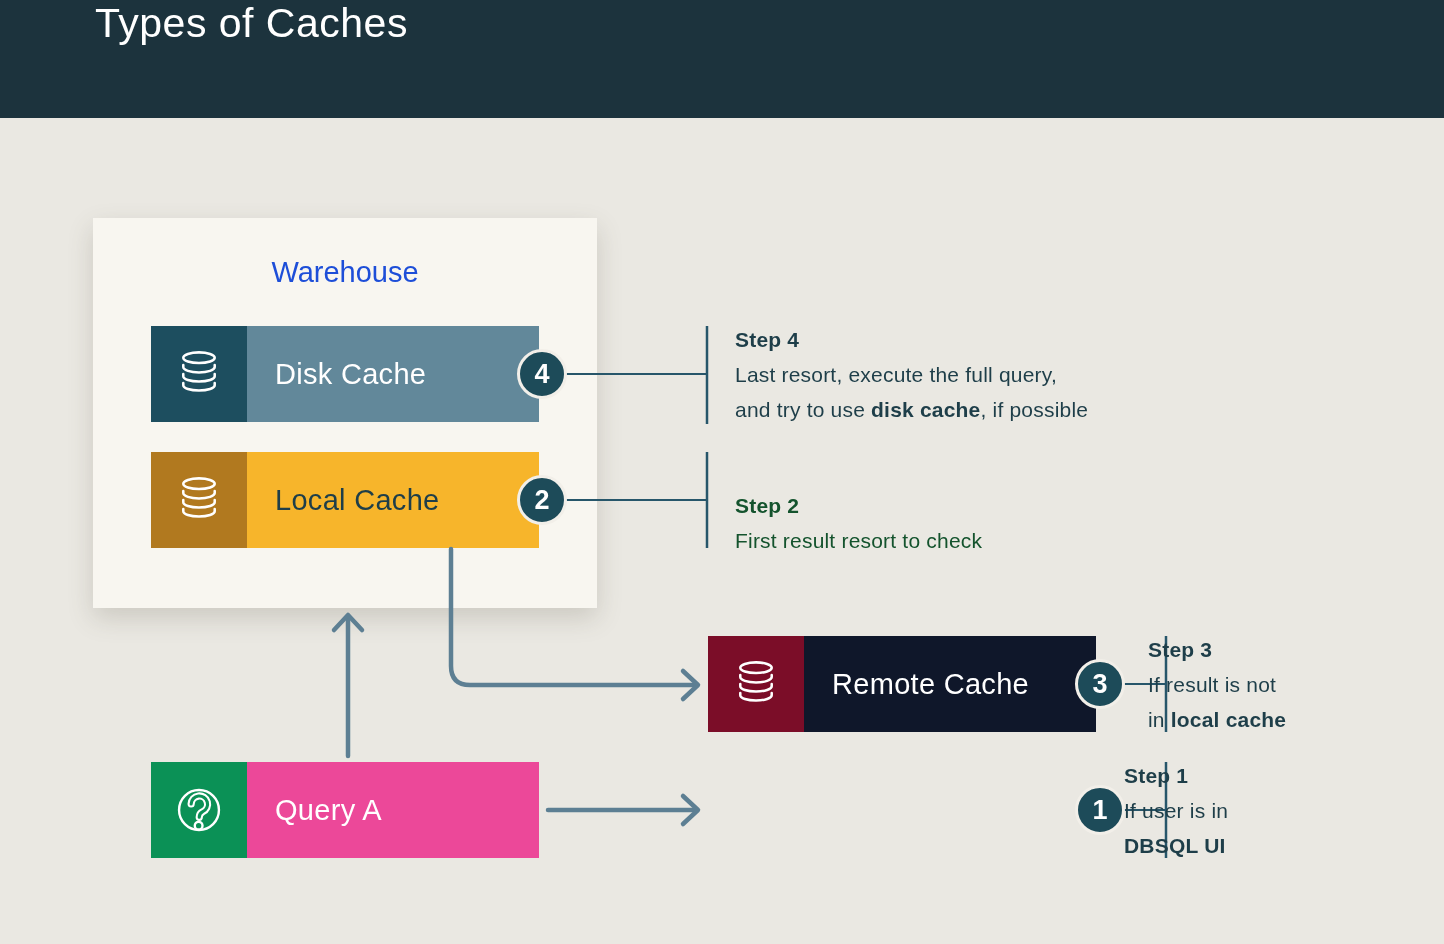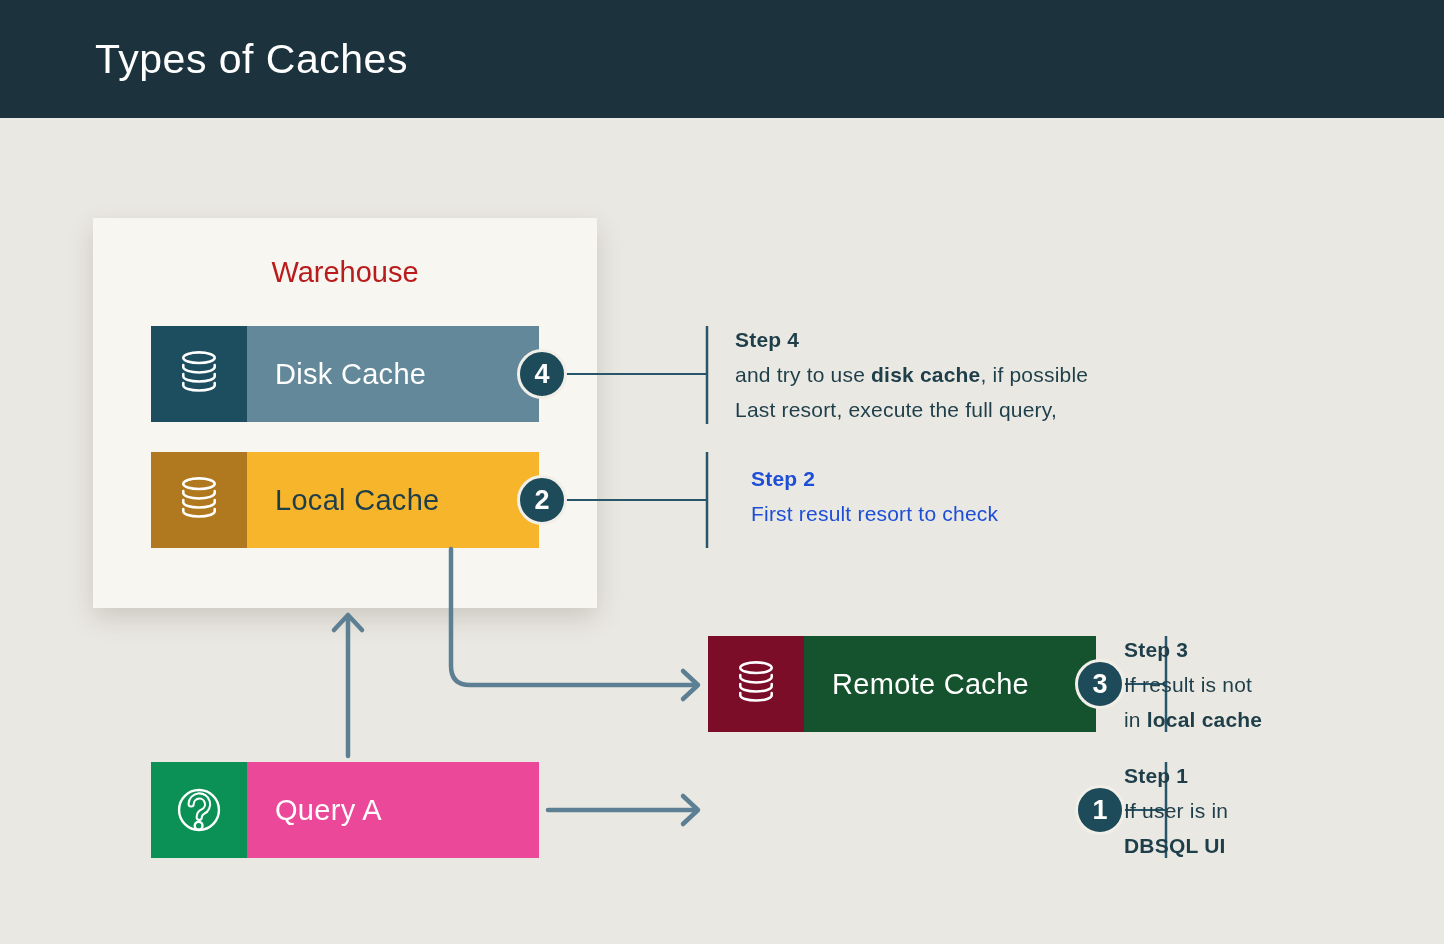--- a/index.html
+++ b/index.html
@@ -3,21 +3,21 @@
 <meta charset="utf-8">
 <style>
   html,body{margin:0;padding:0;}
   .stage{
     position:relative; width:1444px; height:944px; overflow:hidden;
     background:#eae8e2;
     font-family:"Liberation Sans", sans-serif;
     -webkit-font-smoothing:antialiased;
   }
   
-  .header{position:absolute; left:0; top:0; width:1444px; height:118px; display:flex; align-items:center;}
+  .header{position:absolute; left:0; top:0; width:1444px; height:118px; display:flex; }
   .page-title{margin-left:95px; font-size:41px; font-weight:500; letter-spacing:.5px; color:#fff;}
 
   
   .panel{position:absolute; left:93px; top:218px; width:504px; height:390px;
          box-shadow:0 10px 24px rgba(85,80,65,.20);}
   .panel-title{position:absolute; left:0; top:38px; width:100%; text-align:center;
                font-size:29px; font-weight:500;}
 
   
   .node{position:absolute; height:96px; display:flex;}
@@ -52,21 +52,21 @@
 </head>
 <body>
 
 <div class="stage" style="background-color: rgb(234, 232, 226);">
 
   <div class="header" style="background-color: rgb(28, 51, 61);">
     <div class="page-title">Types of Caches</div>
   </div>
 
   <div class="panel" style="background-color: rgb(248, 246, 240);">
-    <div class="panel-title" style="color: #b91c1c;">Warehouse</div>
+    <div class="panel-title" style="color: #1d4ed8;">Warehouse</div>
   </div>
 
   <svg class="overlay" width="1444" height="944" viewBox="0 0 1444 944">
     <g class="g-thick" stroke="#5d7f93">
       <path d="M348 756 V617"></path>
       <path d="M334 630 L348 615 L362 630"></path>
       <path d="M451 549 V666 Q451 685 470 685 H696"></path>
       <path d="M683 671 L698 685 L683 699"></path>
       <path d="M548 810 H696"></path>
       <path d="M683 796 L698 810 L683 824"></path>
@@ -117,21 +117,21 @@
 
   <div class="node" style="left:708px; top:636px; width:388px;">
     <div class="icon-cell" style="background-color: rgb(123, 13, 40);">
       <svg class="icon-svg" viewBox="0 0 48 48">
         <ellipse class="db-stroke" cx="24" cy="10.5" rx="13" ry="4.4"></ellipse>
         <path class="db-stroke" d="M11 16.5 v1.8 a13 4.4 0 0 0 26 0 v-1.8"></path>
         <path class="db-stroke" d="M11 24 v1.8 a13 4.4 0 0 0 26 0 v-1.8"></path>
         <path class="db-stroke" d="M11 31.5 v1.8 a13 4.4 0 0 0 26 0 v-1.8"></path>
       </svg>
     </div>
-    <div class="label-cell" style="background-color: #14532d;">
+    <div class="label-cell" style="background-color: #0f172a;">
       <span class="node-label">Remote Cache</span>
     </div>
   </div>
   <div class="badge" style="left: 1075px; top: 659px; background-color: rgb(29, 75, 89); border-color: rgb(242, 239, 233);">3</div>
 
   <div class="badge" style="left: 1075px; top: 785px; background-color: rgb(29, 75, 89); border-color: rgb(242, 239, 233);">1</div>
 
   <div class="node" style="left:151px; top:762px; width:388px;">
     <div class="icon-cell" style="background-color: rgb(11, 145, 86);">
       <svg class="icon-svg" viewBox="0 0 48 48">
@@ -141,30 +141,30 @@
         <circle class="q-dot" cx="23.7" cy="37" r="3.2" fill="#0b9156"></circle>
       </svg>
     </div>
     <div class="label-cell" style="background-color: #ec4899;">
       <span class="node-label">Query A</span>
     </div>
   </div>
 
   <div class="step" style="left: 735px; top: 322px; color: rgb(30, 62, 73);">
     <div class="step-title">Step 4</div>
+    <div>Last resort, execute the full query,</div>
     <div><span>and try to use </span><span class="b">disk cache</span><span>, if possible</span></div>
-    <div>Last resort, execute the full query,</div>
   </div>
 
-  <div class="step" style="left: 735px; top: 461px; color: #1d4ed8; margin-left: 16px;">
+  <div class="step" style="left: 735px; top: 488px; color: #14532d;">
     <div class="step-title">Step 2</div>
     <div>First result resort to check</div>
   </div>
 
-  <div class="step" style="left: 1124px; top: 632px; color: rgb(30, 62, 73);">
+  <div class="step" style="left: 1148px; top: 632px; color: rgb(30, 62, 73);">
     <div class="step-title">Step 3</div>
     <div>If result is not</div>
     <div><span>in </span><span class="b">local cache</span></div>
   </div>
 
   <div class="step" style="left: 1124px; top: 758px; color: rgb(30, 62, 73);">
     <div class="step-title">Step 1</div>
     <div>If user is in</div>
     <div><span class="b">DBSQL UI</span></div>
   </div>

